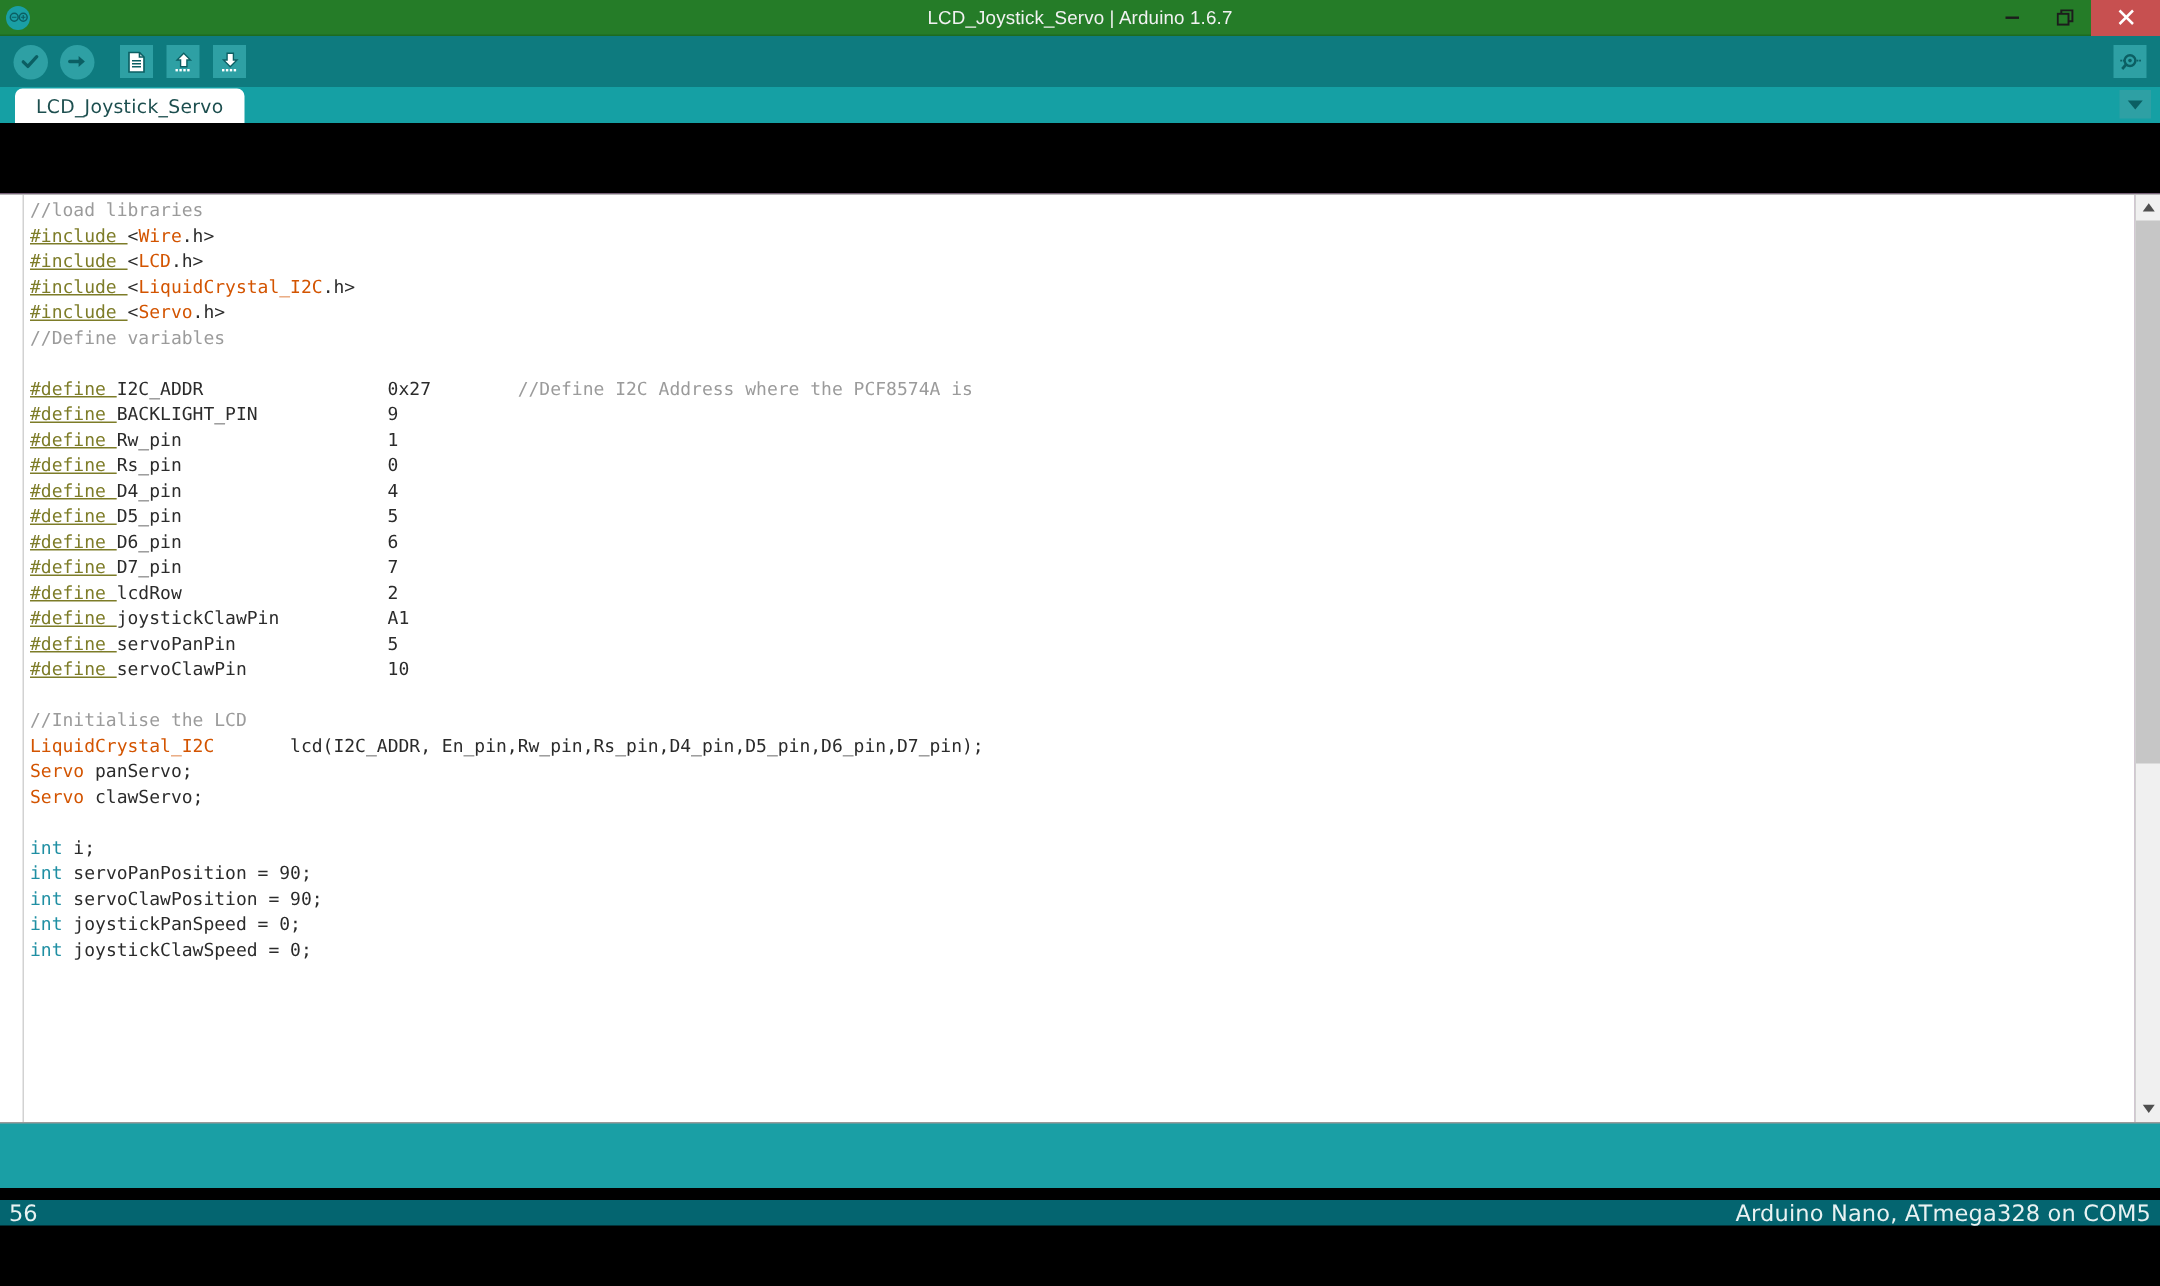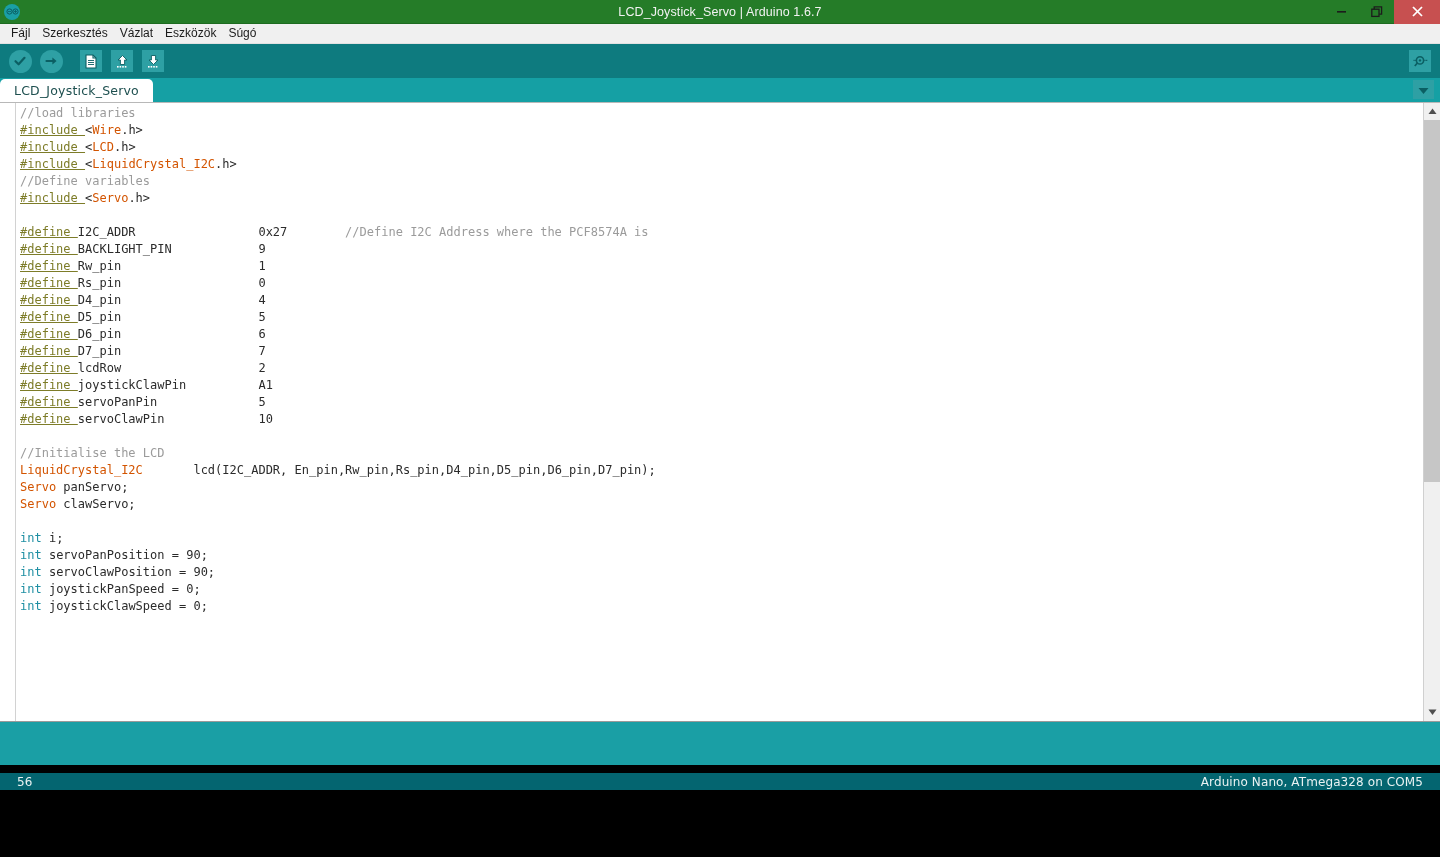--- a/index.html
+++ b/index.html
@@ -119,20 +119,21 @@
   
   .tabstrip {
     height: 24px;
     background: #15a0a4;
     display: flex;
     align-items: flex-end;
     position: relative;
     flex: 0 0 24px;
   }
   .tab {
+    margin-left: 10px;
     height: 23px;
     background: #ffffff;
     border-radius: 5px 5px 0 0;
     padding: 0 14px;
     display: flex; align-items: center;
     font-size: 12.5px;
     color: #1d4f4f;
     font-family: "DejaVu Sans", sans-serif;
     letter-spacing: 0.2px;
   }
@@ -145,20 +146,21 @@
   }
 
   
   .editor-wrap {
     flex: 0 0 619px;
     height: 619px;
     display: flex;
     background: #701a75;
     position: relative;
     border-top: 1px solid #b8b8b8;
+    margin-top: 47px;
   }
   .editor-gutter {
     width: 16px;
     flex: 0 0 16px;
     background: #ffffff;
     border-right: 1px solid #d2d2d2;
   }
   .code-area {
     flex: 1 1 auto;
     overflow: hidden;
@@ -224,23 +226,23 @@
     padding: 4px 6px;
     overflow: hidden;
     white-space: pre-wrap;
   }
   .statusbar {
     flex: 0 0 17px;
     height: 17px;
     background: #046570;
     display: flex;
     align-items: center;
-    padding: 0 17px;
+    padding: 0 6px;
     color: #e9f2f2;
-    font-size: 12px;
+    font-size: 15px;
     font-family: "DejaVu Sans", sans-serif;
   }
   .status-right { margin-left: auto; letter-spacing: 0.1px; }
 </style>
 </head>
 <body>
 
 <div id="app">
 
   <div class="titlebar">
@@ -270,27 +272,20 @@
       </div>
       <div class="win-btn close">
         <svg width="11" height="11" viewBox="0 0 11 11">
           <line x1="1" y1="1" x2="10" y2="10" stroke="currentColor" stroke-width="1.7"></line>
           <line x1="10" y1="1" x2="1" y2="10" stroke="currentColor" stroke-width="1.7"></line>
         </svg>
       </div>
     </div>
   </div>
 
-  <div class="menubar">
-    <div class="menu-item">Fájl</div>
-    <div class="menu-item">Szerkesztés</div>
-    <div class="menu-item">Vázlat</div>
-    <div class="menu-item">Eszközök</div>
-    <div class="menu-item">Súgó</div>
-  </div>
 
   <div class="toolbar">
     <div class="tb-btn round">
       <span class="glyph">
         <svg width="14" height="14" viewBox="0 0 14 14">
           <polyline points="2.5,7.2 5.6,10.3 11.5,3.8" fill="none" stroke="#0b5f63" stroke-width="2.2" stroke-linecap="round" stroke-linejoin="round"></polyline>
         </svg>
       </span>
     </div>
     <div class="tb-btn round">
@@ -370,22 +365,22 @@
     </div>
   </div>
 
   <div class="editor-wrap">
     <div class="editor-gutter"></div>
     <div class="code-area" id="code-area">
         <div class="code-line"><span class="tok-comment">//load libraries</span></div>
         <div class="code-line"><span class="tok-pre">#include </span><span class="tok-plain">&lt;</span><span class="tok-lib">Wire</span><span class="tok-plain">.h&gt;</span></div>
         <div class="code-line"><span class="tok-pre">#include </span><span class="tok-plain">&lt;</span><span class="tok-lib">LCD</span><span class="tok-plain">.h&gt;</span></div>
         <div class="code-line"><span class="tok-pre">#include </span><span class="tok-plain">&lt;</span><span class="tok-lib">LiquidCrystal_I2C</span><span class="tok-plain">.h&gt;</span></div>
+        <div class="code-line"><span class="tok-pre">#include </span><span class="tok-plain">&lt;</span><span class="tok-lib">Servo</span><span class="tok-plain">.h&gt;</span></div>
         <div class="code-line"><span class="tok-comment">//Define variables</span></div>
-        <div class="code-line"><span class="tok-pre">#include </span><span class="tok-plain">&lt;</span><span class="tok-lib">Servo</span><span class="tok-plain">.h&gt;</span></div>
         <div class="code-line">&nbsp;</div>
         <div class="code-line"><span class="tok-pre">#define </span><span class="tok-plain">I2C_ADDR                 0x27        </span><span class="tok-comment">//Define I2C Address where the PCF8574A is</span></div>
         <div class="code-line"><span class="tok-pre">#define </span><span class="tok-plain">BACKLIGHT_PIN            9</span></div>
         <div class="code-line"><span class="tok-pre">#define </span><span class="tok-plain">Rw_pin                   1</span></div>
         <div class="code-line"><span class="tok-pre">#define </span><span class="tok-plain">Rs_pin                   0</span></div>
         <div class="code-line"><span class="tok-pre">#define </span><span class="tok-plain">D4_pin                   4</span></div>
         <div class="code-line"><span class="tok-pre">#define </span><span class="tok-plain">D5_pin                   5</span></div>
         <div class="code-line"><span class="tok-pre">#define </span><span class="tok-plain">D6_pin                   6</span></div>
         <div class="code-line"><span class="tok-pre">#define </span><span class="tok-plain">D7_pin                   7</span></div>
         <div class="code-line"><span class="tok-pre">#define </span><span class="tok-plain">lcdRow                   2</span></div>

